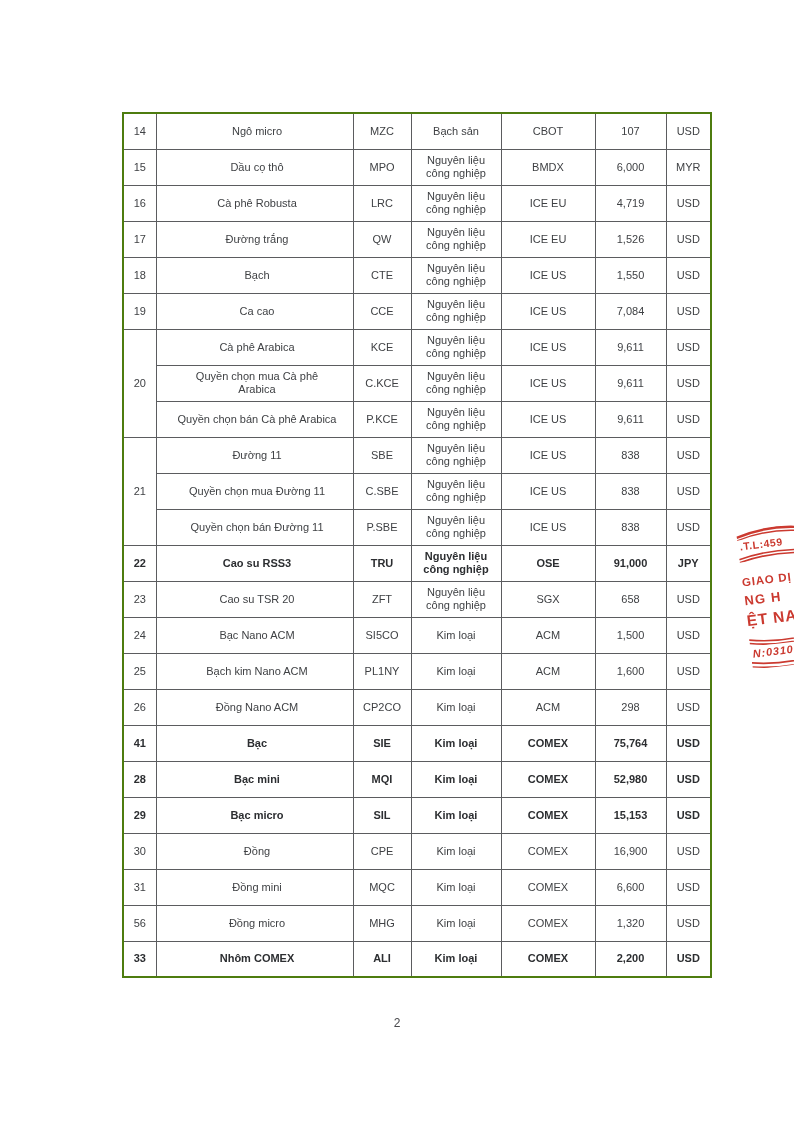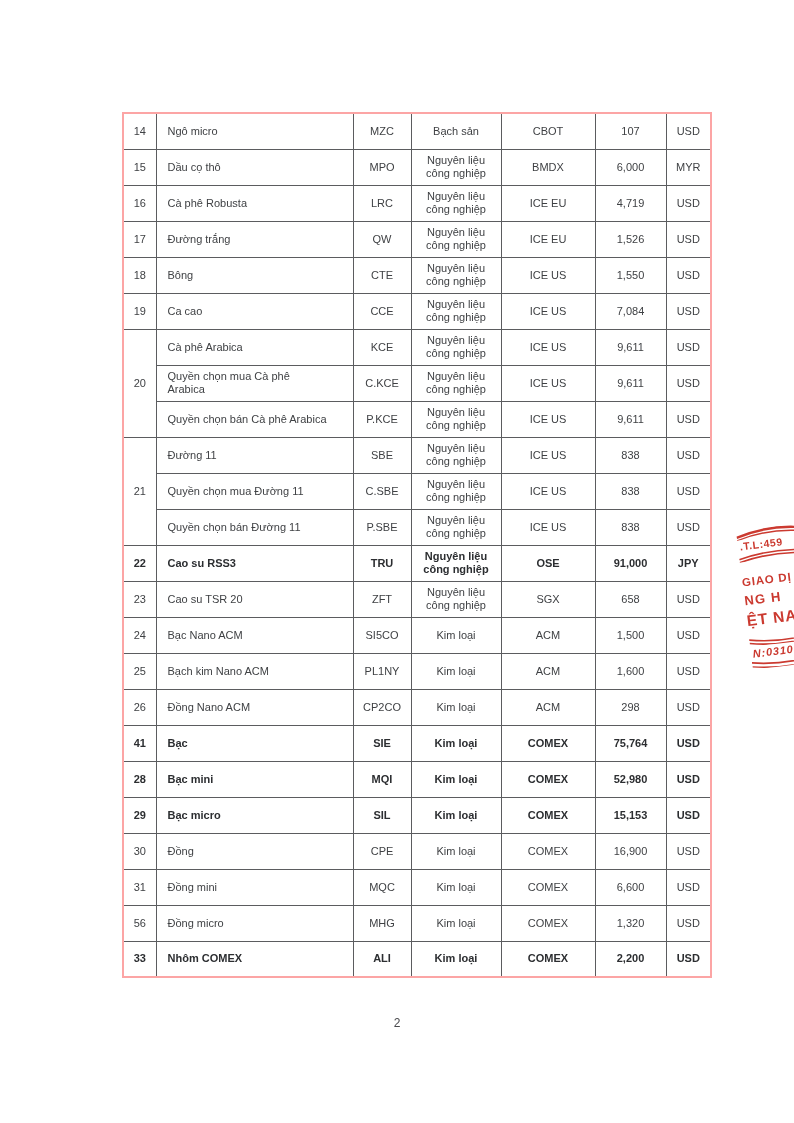--- a/index.html
+++ b/index.html
@@ -16,36 +16,36 @@
     overflow: hidden;
   }
   .table-wrap {
     position: absolute;
     left: 122px; top: 112px;
   }
   table.commodities {
     border-collapse: collapse;
     table-layout: fixed;
     width: 588px;
-    border: 2px solid #fca5a5;
+    border: 2px solid #4d7c0f;
   }
   table.commodities td {
     border: 1.5px solid #5b5c5f;
     font-size: 11px;
     line-height: 13px;
     color: #3f4144;
     height: 36px;
     box-sizing: border-box;
     text-align: center;
     vertical-align: middle;
     padding: 2px 4px;
     overflow: hidden;
   }
   table.commodities td.name {
-    text-align: left;
+    text-align: center;
     padding-left: 11px;
     padding-right: 6px;
   }
   table.commodities tr.bold td {
     font-weight: bold;
     color: #2c2e31;
   }
   .page-number {
     position: absolute;
     top: 1016px; left: 0;
@@ -118,21 +118,21 @@
             <td>17</td>
             <td class="name">Đường trắng</td>
             <td>QW</td>
             <td>Nguyên liệu công nghiệp</td>
             <td>ICE EU</td>
             <td>1,526</td>
             <td>USD</td>
           </tr>
           <tr>
             <td>18</td>
-            <td class="name">Bông</td>
+            <td class="name">Bạch</td>
             <td>CTE</td>
             <td>Nguyên liệu công nghiệp</td>
             <td>ICE US</td>
             <td>1,550</td>
             <td>USD</td>
           </tr>
           <tr>
             <td>19</td>
             <td class="name">Ca cao</td>
             <td>CCE</td>

